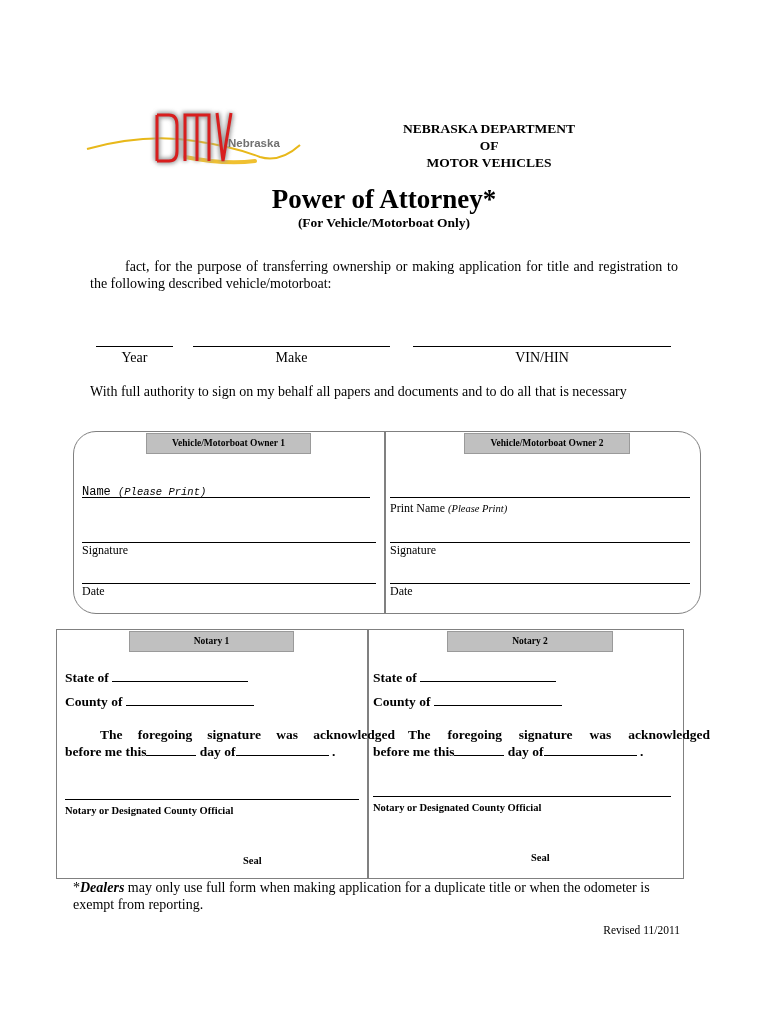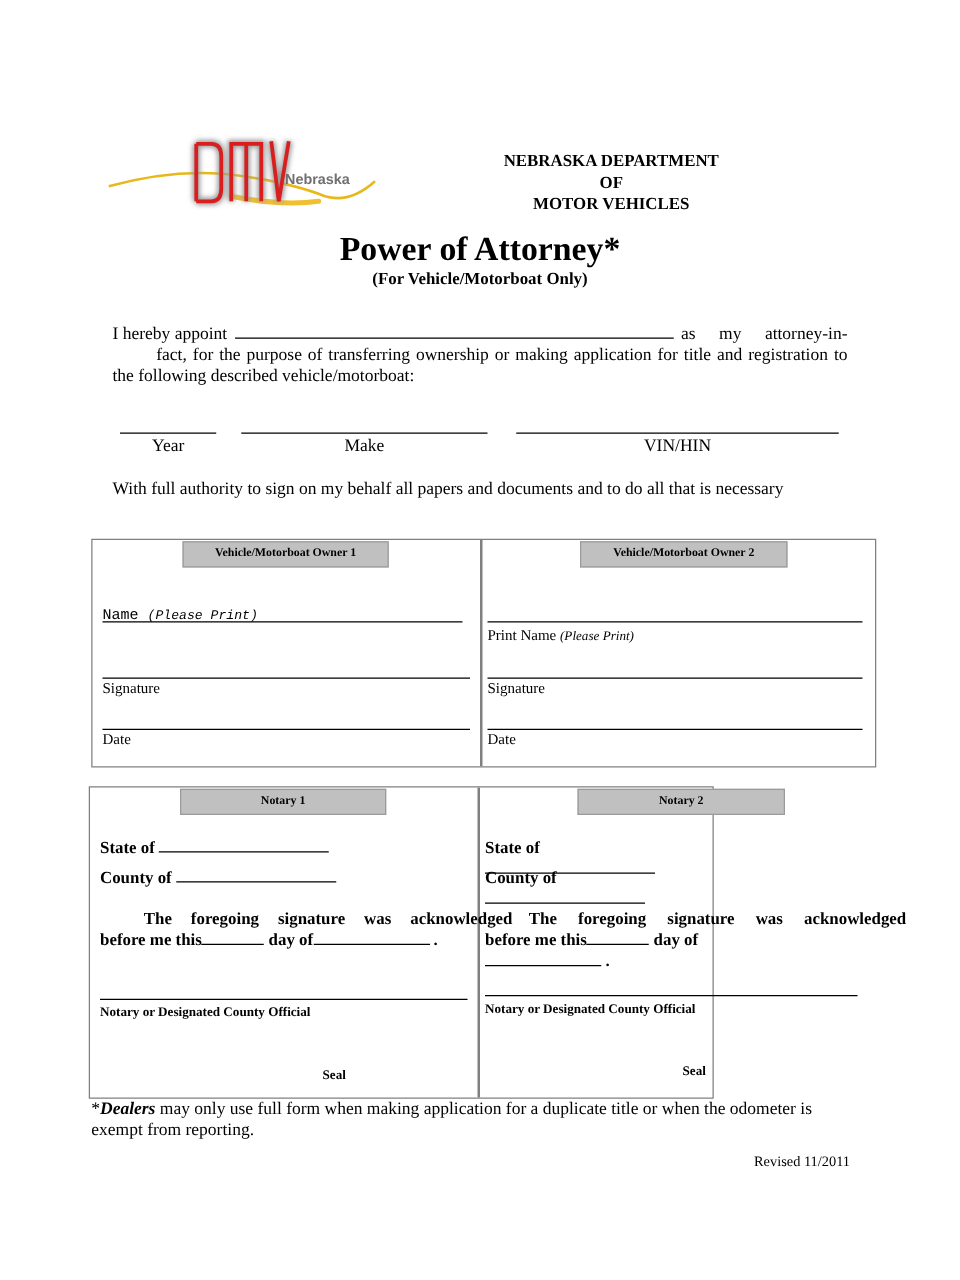--- a/index.html
+++ b/index.html
@@ -27,22 +27,22 @@
   .line1 .rest { flex: 1; display: flex; justify-content: space-between; }
   .just { text-align: justify; text-align-last: justify; margin-left: 35px; }
 
   .vehicle-line { top: 346px; height: 1px; background: #000; }
   .vehicle-label { top: 350px; font-size: 14px; text-align: center; }
 
   .para2 { top: 383px; }
 
   
   .box { border: 1.5px solid #808080; box-sizing: border-box; }
-  .owner-box { left: 73px; top: 431px; width: 628px; height: 183px; }
-  .notary-box { left: 71px; top: 629px; width: 500px; height: 250px; }
+  .owner-box { left: 73px; top: 431px; width: 628px; height: 183px; border-radius: 23px; }
+  .notary-box { left: 56px; top: 629px; width: 628px; height: 250px; }
   .divider { top: 0; bottom: 0; left: 310px; width: 1.5px; background: #808080; }
 
   .tag { background: #c0c0c0; border: 1px solid #9a9a9a; box-sizing: border-box;
          font-weight: bold; font-size: 9.5px; text-align: center; line-height: 19px; height: 21px; }
 
   .sig-line { height: 1px; background: #000; }
   .field-label { font-size: 12px; line-height: 14px; }
   .field-label i { font-size: 10.5px; }
 
   .nt-text { font-weight: bold; font-size: 13.5px; line-height: 17px; }
@@ -84,29 +84,20 @@
 <div class="abs dept">
   <div>NEBRASKA DEPARTMENT</div>
   <div>OF</div>
   <div>MOTOR VEHICLES</div>
 </div>
 
 <div class="abs title">Power of Attorney*</div>
 <div class="abs subtitle">(For Vehicle/Motorboat Only)</div>
 
 <div class="abs para para1">
-  <div class="line1">
-    <span>I hereby appoint</span>
-    <span class="blank"></span>
-    <span class="rest">
-      <span>as</span>
-      <span>my</span>
-      <span>attorney-in-</span>
-    </span>
-  </div>
   <div class="just">fact, for the purpose of transferring ownership or making application for title and registration to</div>
   <div>the following described vehicle/motorboat:</div>
 </div>
 
 <div class="abs vehicle-line" style="left:96px;width:77px;"></div>
 <div class="abs vehicle-line" style="left:193px;width:197px;"></div>
 <div class="abs vehicle-line" style="left:413px;width:258px;"></div>
 <div class="abs vehicle-label" style="left:96px;width:77px;">Year</div>
 <div class="abs vehicle-label" style="left:193px;width:197px;">Make</div>
 <div class="abs vehicle-label" style="left:413px;width:258px;">VIN/HIN</div>

